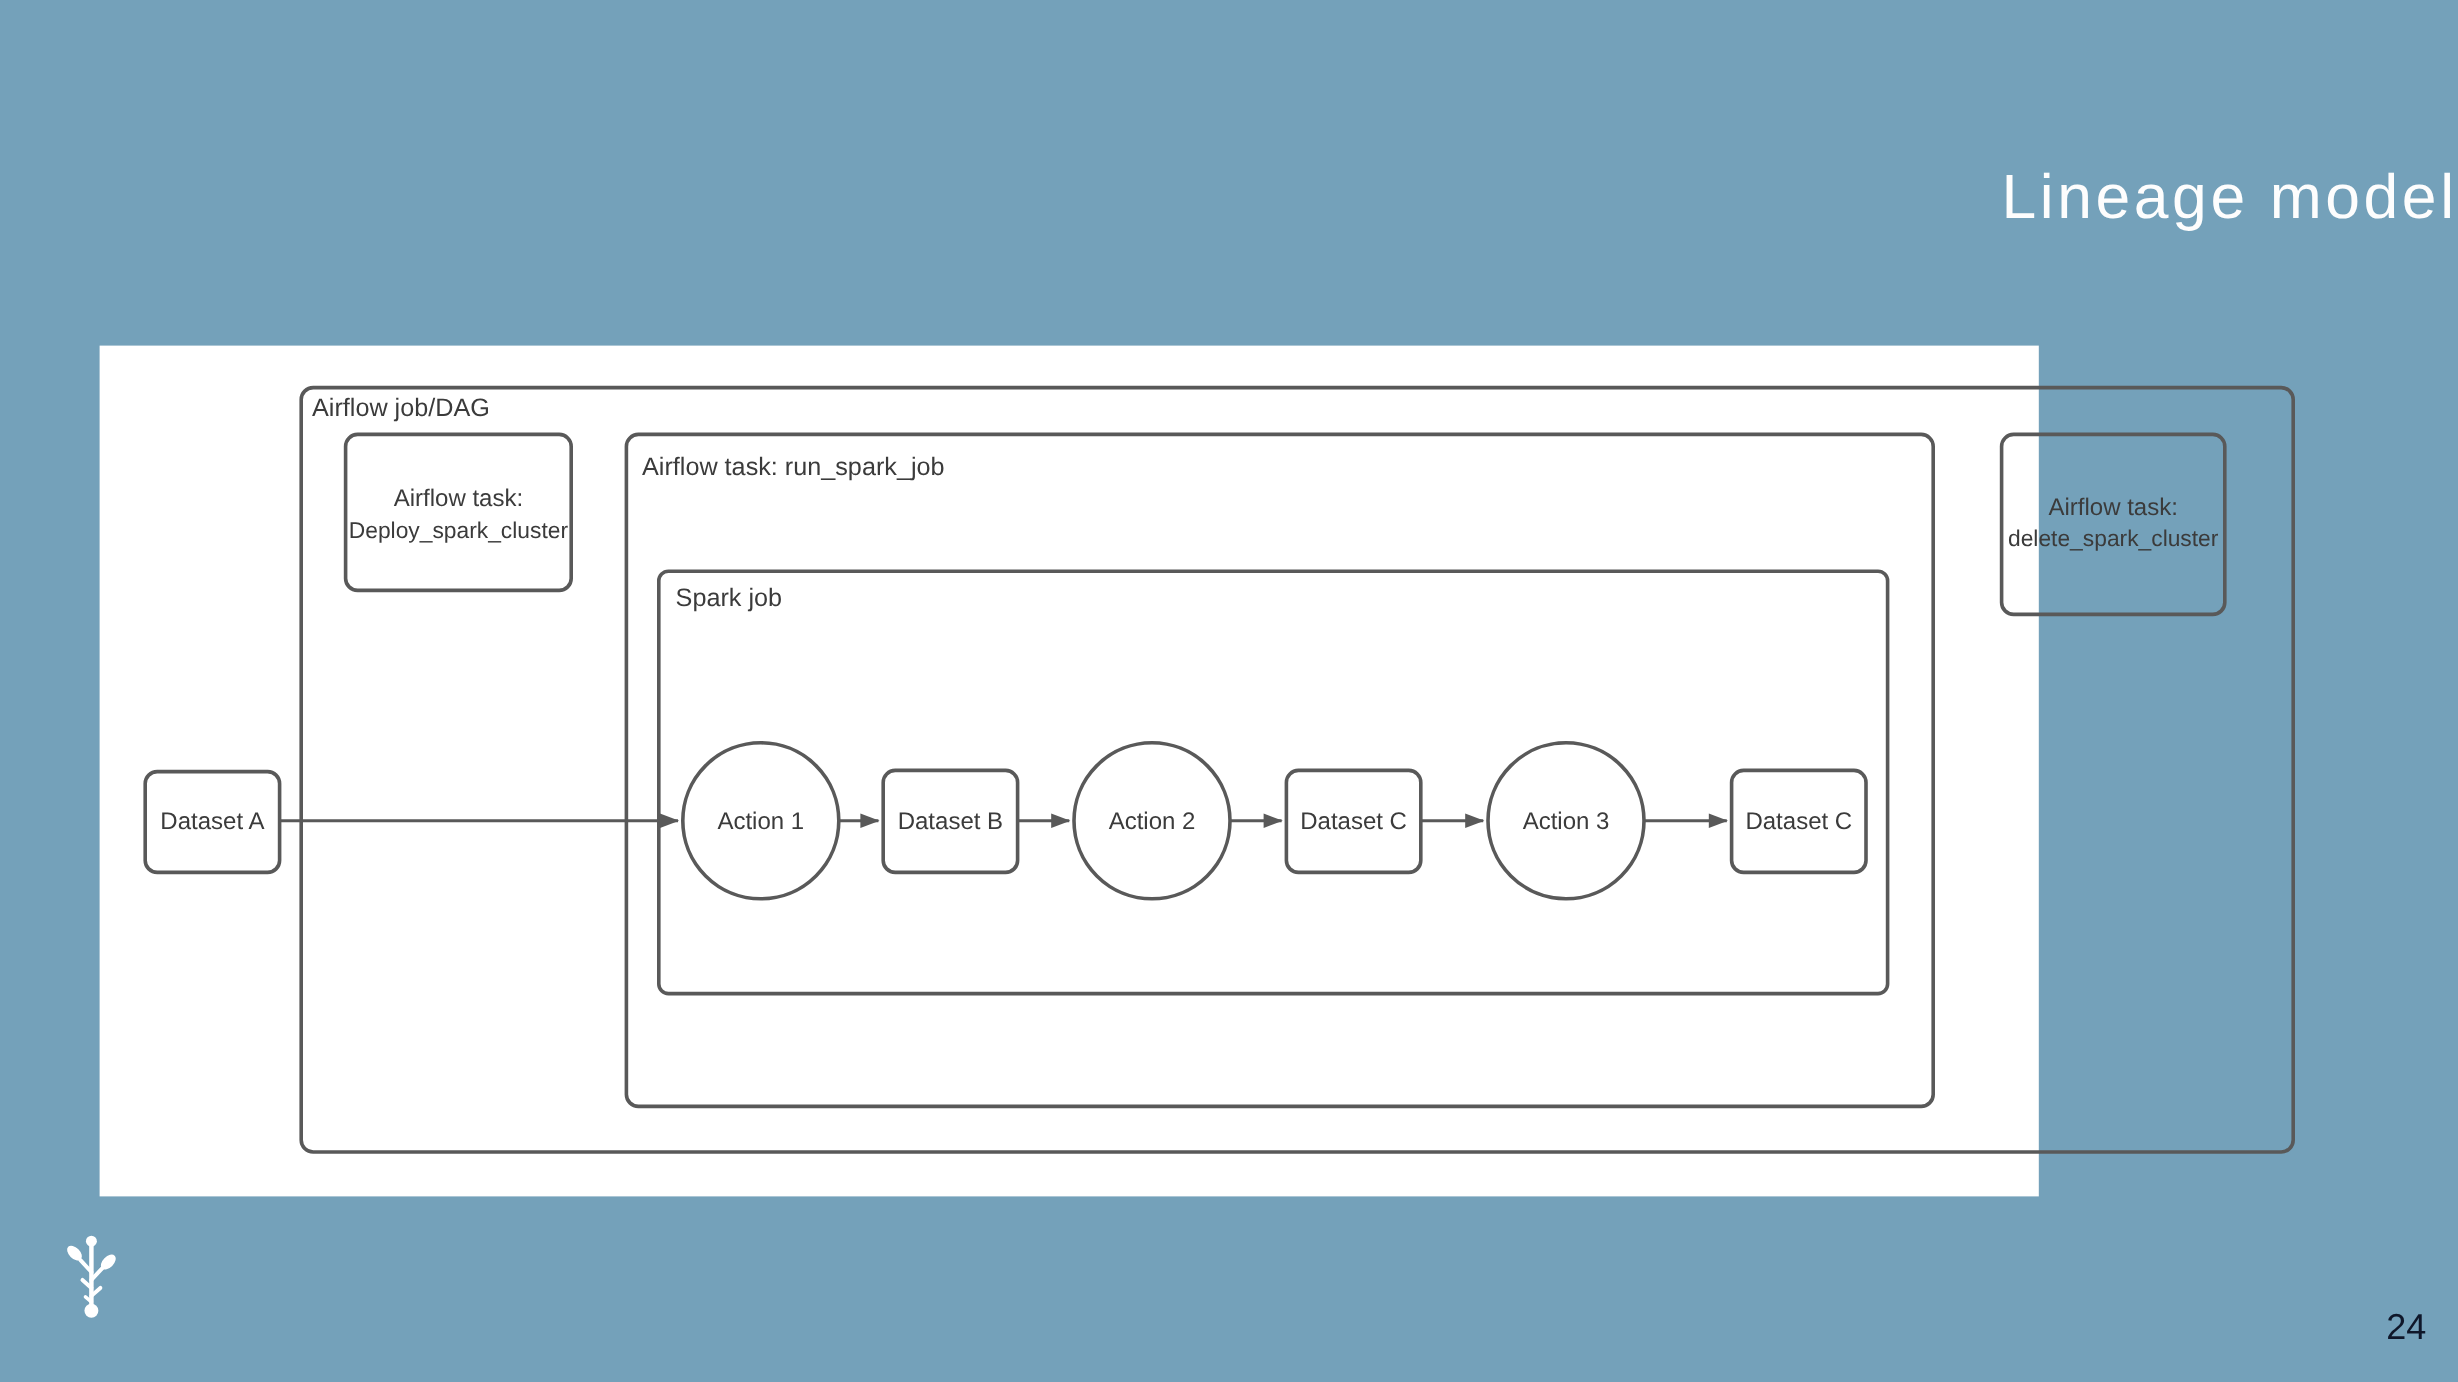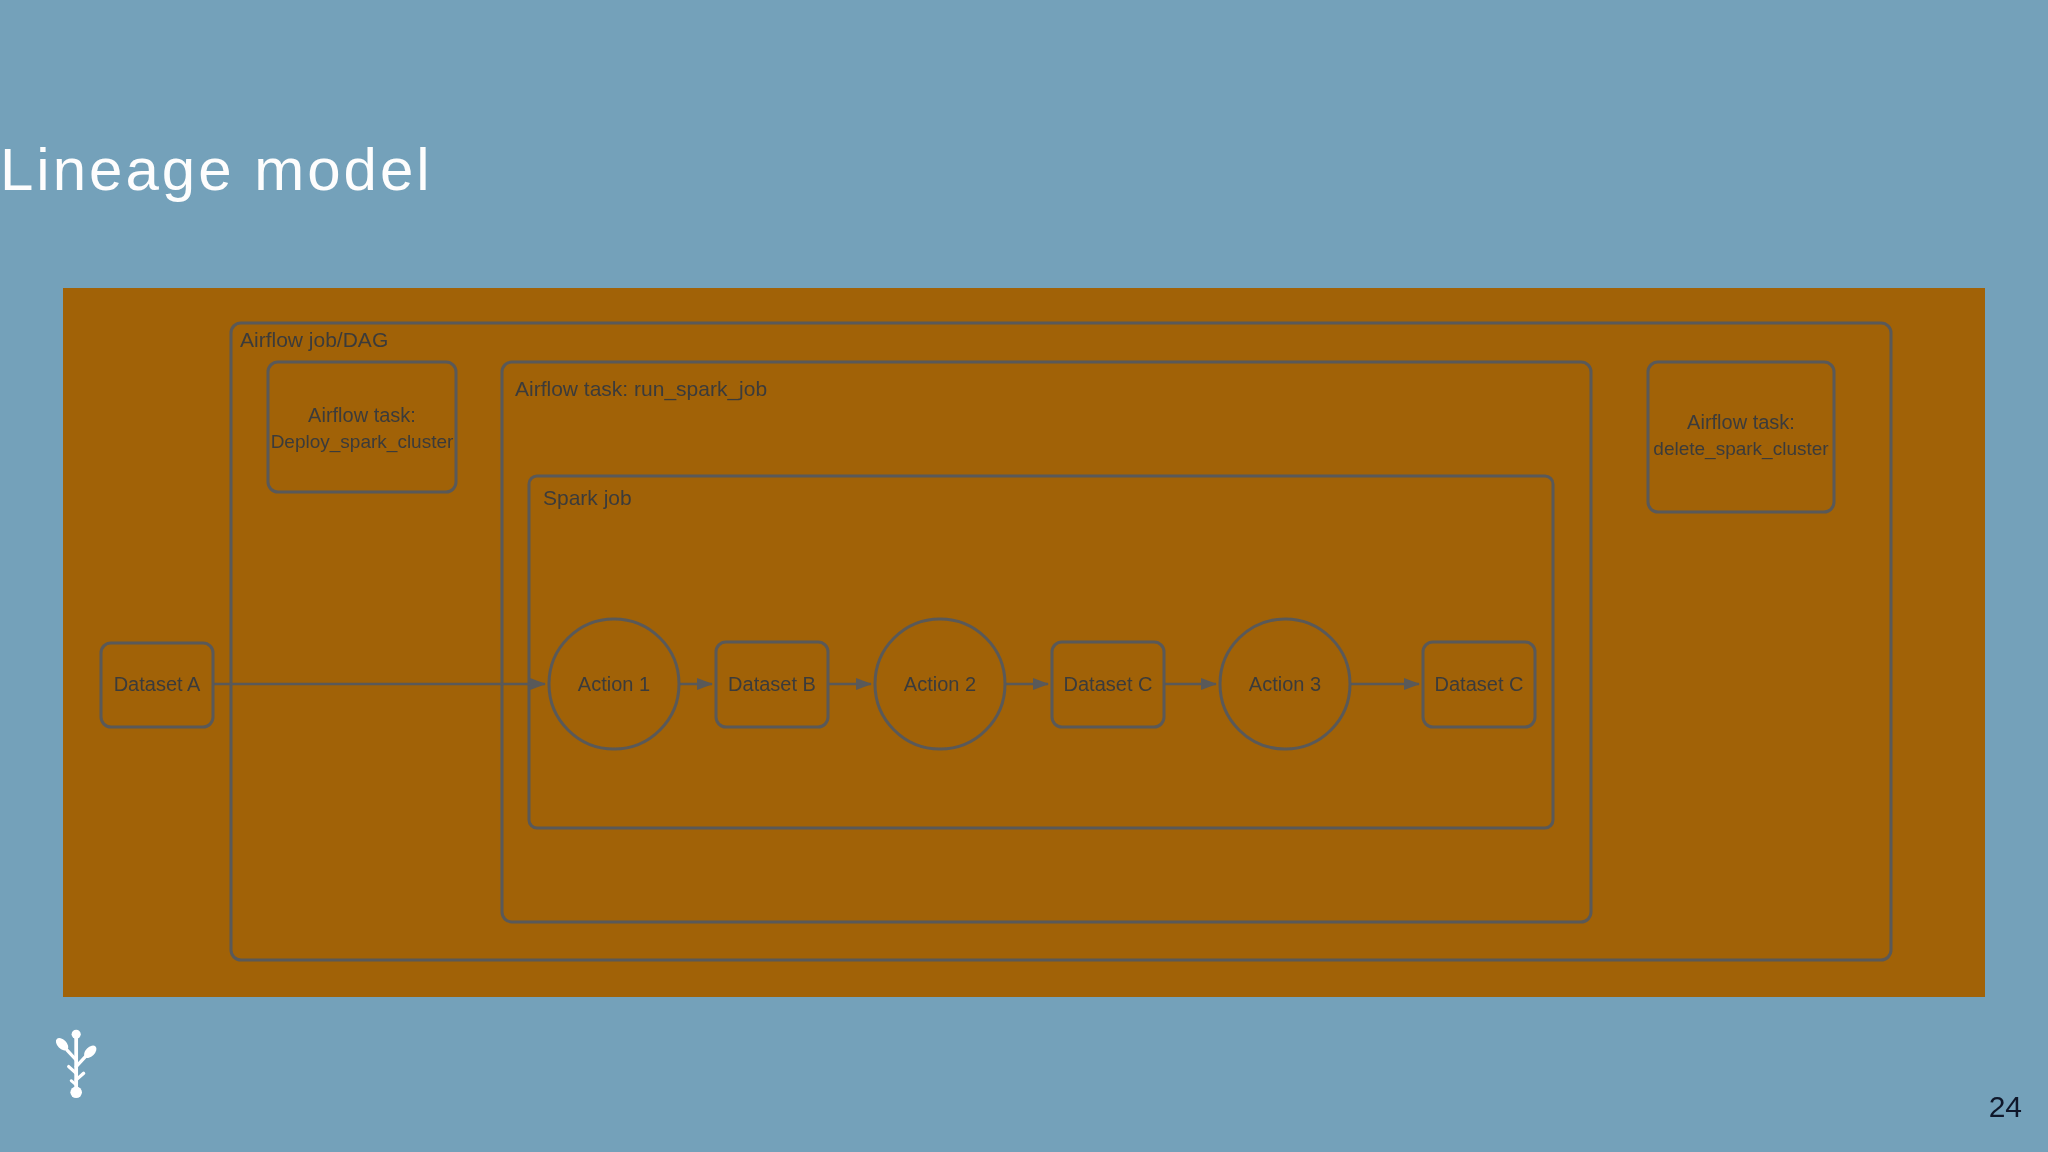--- a/index.html
+++ b/index.html
@@ -4,32 +4,32 @@
 <style>
   html, body { margin: 0; padding: 0; }
   body {
     width: 2048px; height: 1152px;
     position: relative; overflow: hidden;
     background: #74a1ba;
     font-family: "Liberation Sans", sans-serif;
   }
   .slide-title {
     position: absolute; top: 138px; left: 0; width: 100%;
-    text-align: left;
+    text-align: right;
     color: #fdfdfd;
-    font-size: 60px;
+    font-size: 52px;
     font-weight: 300;
     letter-spacing: 3px;
     line-height: 1.05;
     font-family: "Liberation Sans", sans-serif;
   }
   .slide-canvas {
-    position: absolute; left: 63px; top: 288px;
-    width: 1922px; height: 709px;
-    background: #a16207;
+    position: absolute; left: 83px; top: 288px;
+    width: 1616px; height: 709px;
+    background: #ffffff;
   }
   svg.diagram { display: block; width: 1866px; height: 709px; }
 
   .shape { fill: none; stroke: #595959; stroke-width: 3; }
   .edge  { stroke: #595959; stroke-width: 2.6; fill: none; }
   text   { fill: #3b3b3b; }
   .lbl-container { font-size: 21px; }
   .lbl-node      { font-size: 20px; }
   .lbl-task      { font-size: 20px; }
   .lbl-task-sub  { font-size: 19px; }

